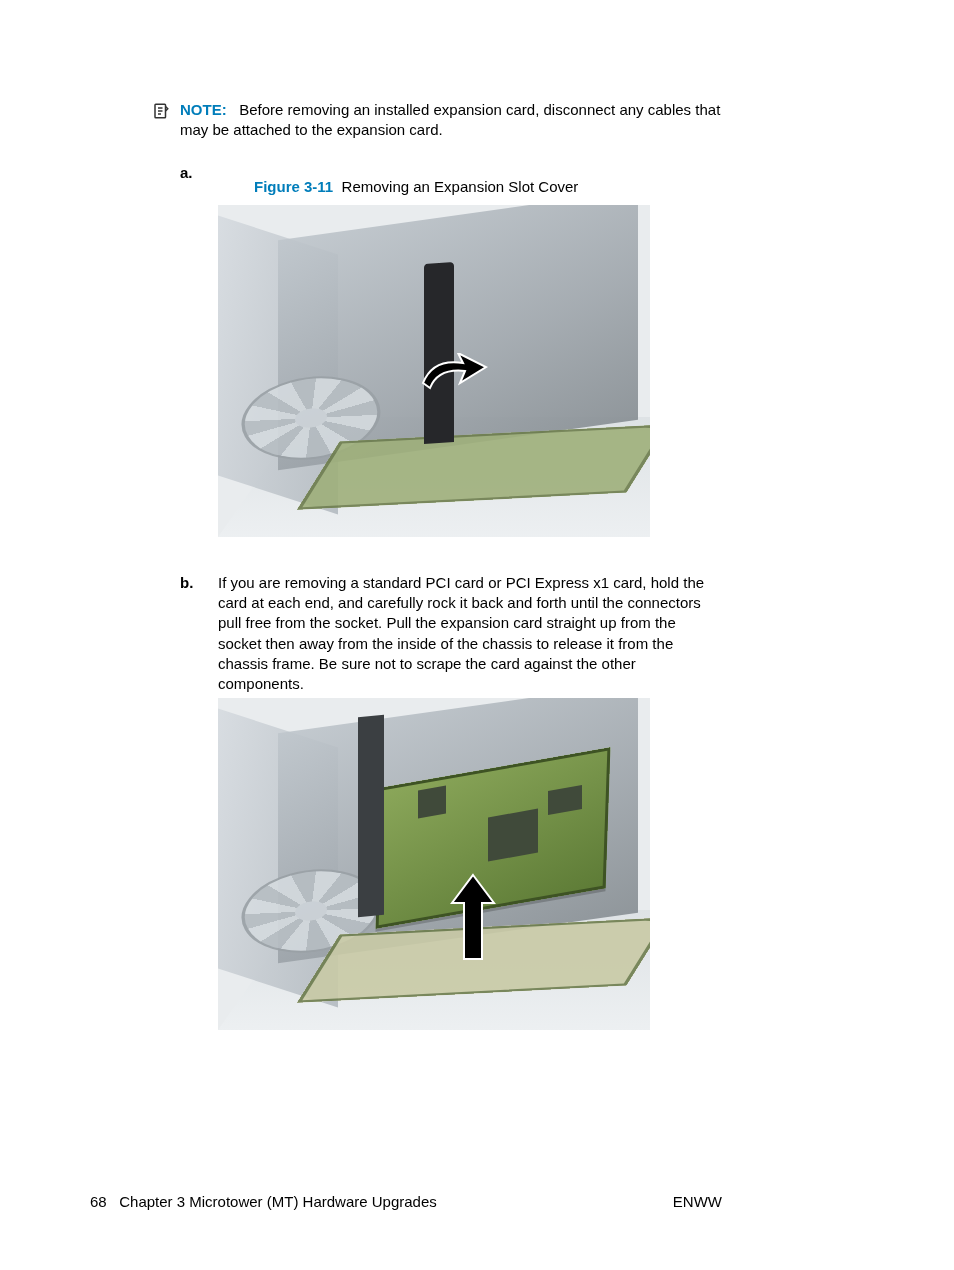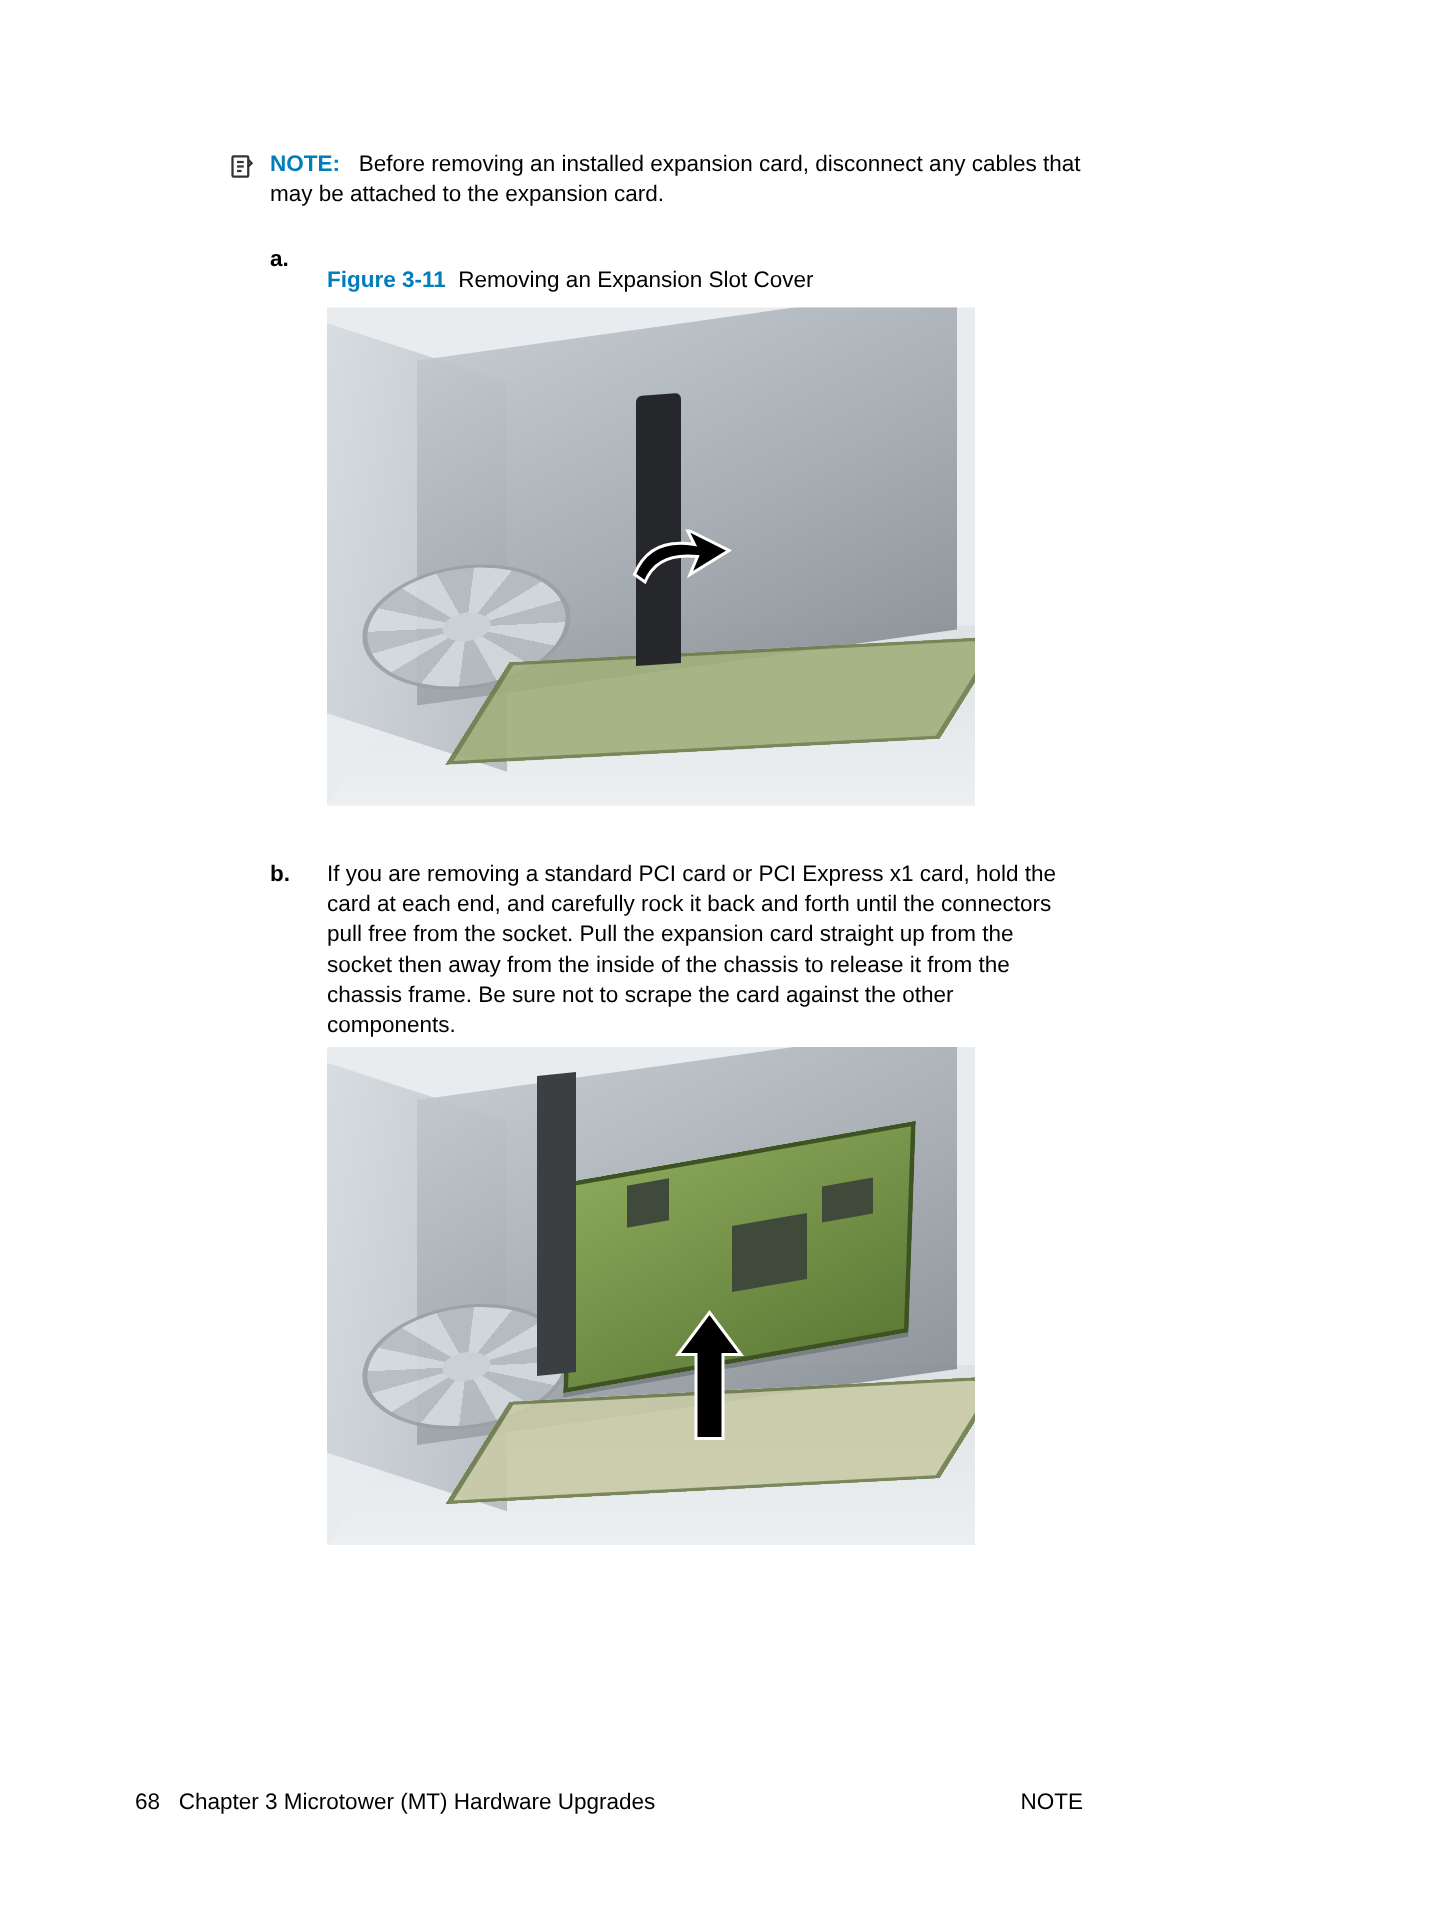--- a/index.html
+++ b/index.html
@@ -51,20 +51,21 @@
   .list-marker {
     flex: 0 0 38px;
     font-weight: bold;
   }
   .list-body {
     flex: 1;
   }
   .fig-caption {
     margin-top: 14px;
     margin-bottom: 8px;
+    margin-left: 36px;
   }
   .fig-num {
     color: #007dba;
     font-weight: bold;
   }
   .figure {
     width: 432px;
     height: 332px;
     margin-top: 4px;
     margin-bottom: 22px;
@@ -263,16 +264,16 @@
         </div>
       </div>
     </div>
 
   </div>
 
   <div class="footer">
     <span>
       <span>68</span>&nbsp;&nbsp;&nbsp;<span>Chapter 3   Microtower (MT) Hardware Upgrades</span>
     </span>
-    <span>NOTE</span>
+    <span>ENWW</span>
   </div>
 
 </div>
 
 </body></html>

